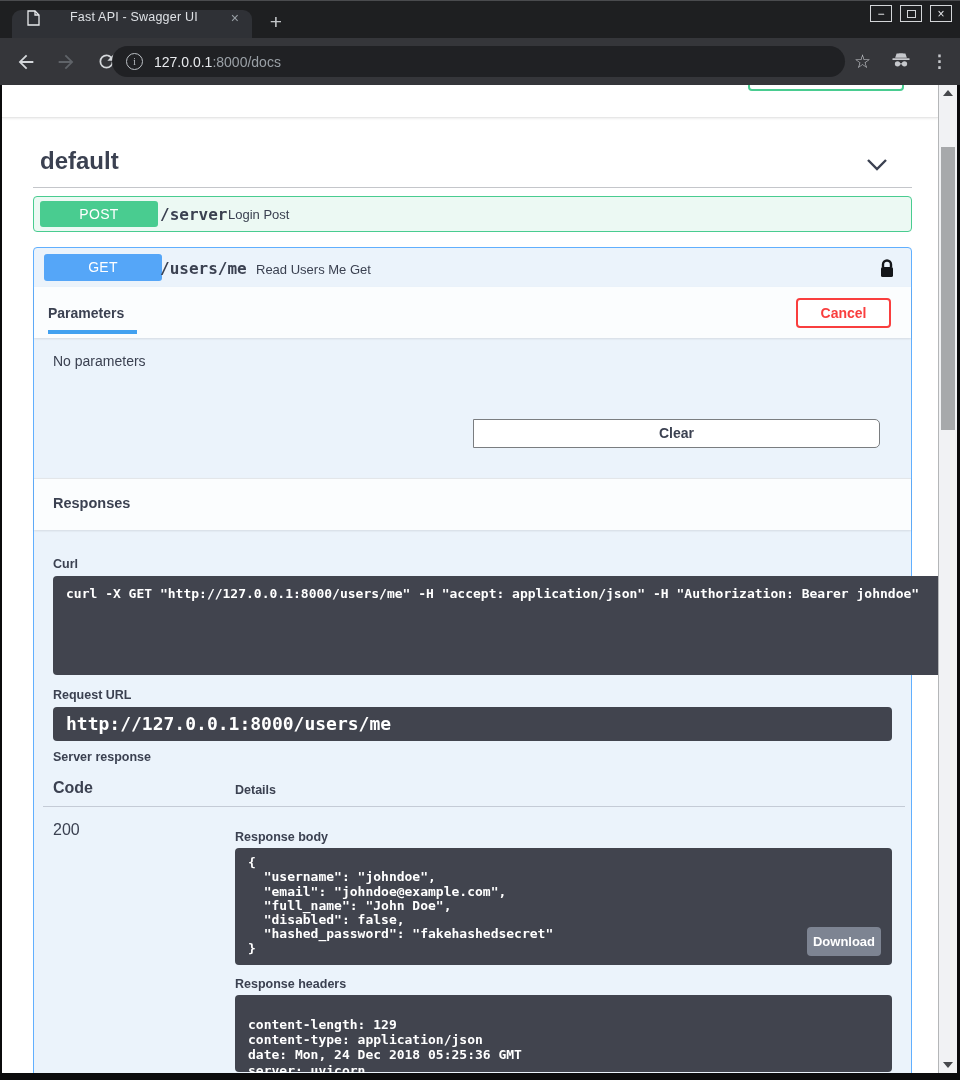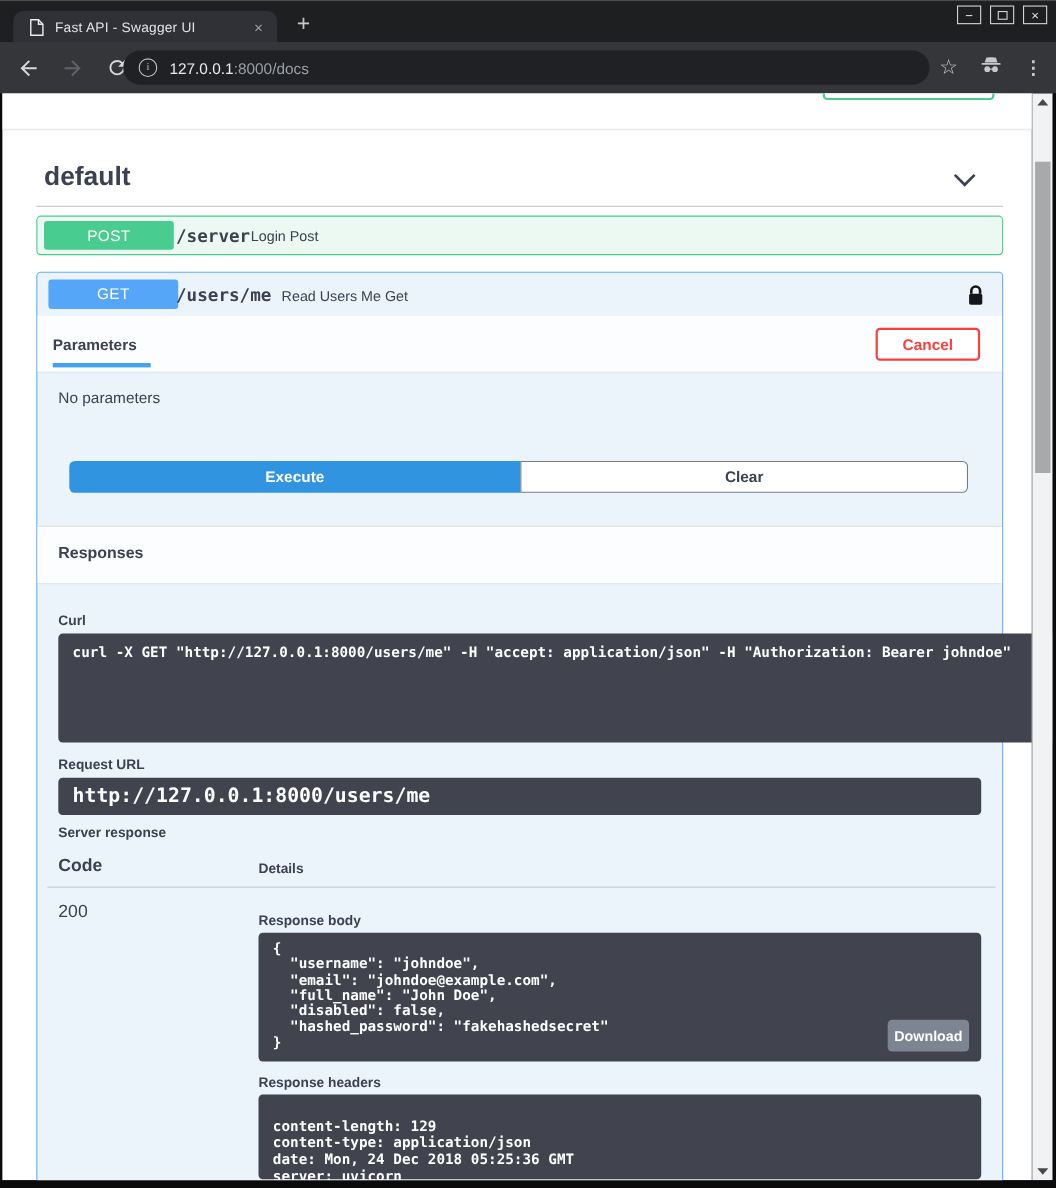--- a/index.html
+++ b/index.html
@@ -2,21 +2,21 @@
 <html><head>
 <meta charset="utf-8">
 <style>
   html,body{margin:0;padding:0;}
   body{width:960px;height:1080px;position:relative;overflow:hidden;background:#0b0b0c;
        font-family:"Liberation Sans",sans-serif;-webkit-font-smoothing:antialiased;}
   #screen{position:absolute;inset:0;}
 
   
   .titlebar{position:absolute;left:0;top:0;width:960px;height:38px;background:#1e1f21;border-top:1px solid #4a4b4e;box-sizing:border-box;}
-  .tab{position:absolute;left:12px;top:9px;width:240px;height:29px;background:#2f3136;border-radius:9px 9px 0 0;display:flex;align-items:center;}
+  .tab{position:absolute;left:12px;top:9px;width:240px;height:29px;background:#2f3136;border-radius:9px 9px 0 0;display:flex;gap:20px;}
   .doc-icon{margin-left:15px;display:flex;}
   .tab-title{margin-left:10px;font-size:12.5px;color:#dee1e5;letter-spacing:.2px;}
   .tab-close{margin-left:auto;margin-right:13px;color:#9aa0a6;font-size:14px;cursor:default;}
   .new-tab{position:absolute;left:262px;top:7px;width:28px;height:28px;color:#c3c6c9;font-size:21px;font-weight:300;display:flex;align-items:center;justify-content:center;}
   .win-controls{position:absolute;right:8px;top:4px;display:flex;gap:8px;}
   .win-btn{width:22px;height:17px;border:1.5px solid #d3d5d8;box-sizing:border-box;color:#e8eaed;display:flex;align-items:center;justify-content:center;font-size:12px;line-height:1;}
   .max-box{width:9px;height:8px;border:1.5px solid #d3d5d8;box-sizing:border-box;display:block;}
 
   .toolbar{position:absolute;left:0;top:38px;width:960px;height:47px;background:#35363a;}
   .nav{position:absolute;left:13px;top:0;height:47px;display:flex;align-items:center;gap:14px;}
@@ -191,21 +191,20 @@
         <rect x="2" y="9" width="12" height="10" rx="1.6" fill="#14161a"></rect>
       </svg>
   </div>
 
   <div class="params-header"></div>
   <div class="params-tab">Parameters</div>
   <div class="tab-underline"></div>
   <div class="cancel-btn">Cancel</div>
   <div class="no-params">No parameters</div>
 
-  <div class="execute-btn">Execute</div>
   <div class="clear-btn">Clear</div>
 
   <div class="responses-header"></div>
   <div class="responses-title">Responses</div>
 
   <div class="mini-label curl-label">Curl</div>
   <div class="code-block curl-block">
     <pre>curl -X GET "http://127.0.0.1:8000/users/me" -H "accept: application/json" -H "Authorization: Bearer johndoe"</pre>
   </div>
 

